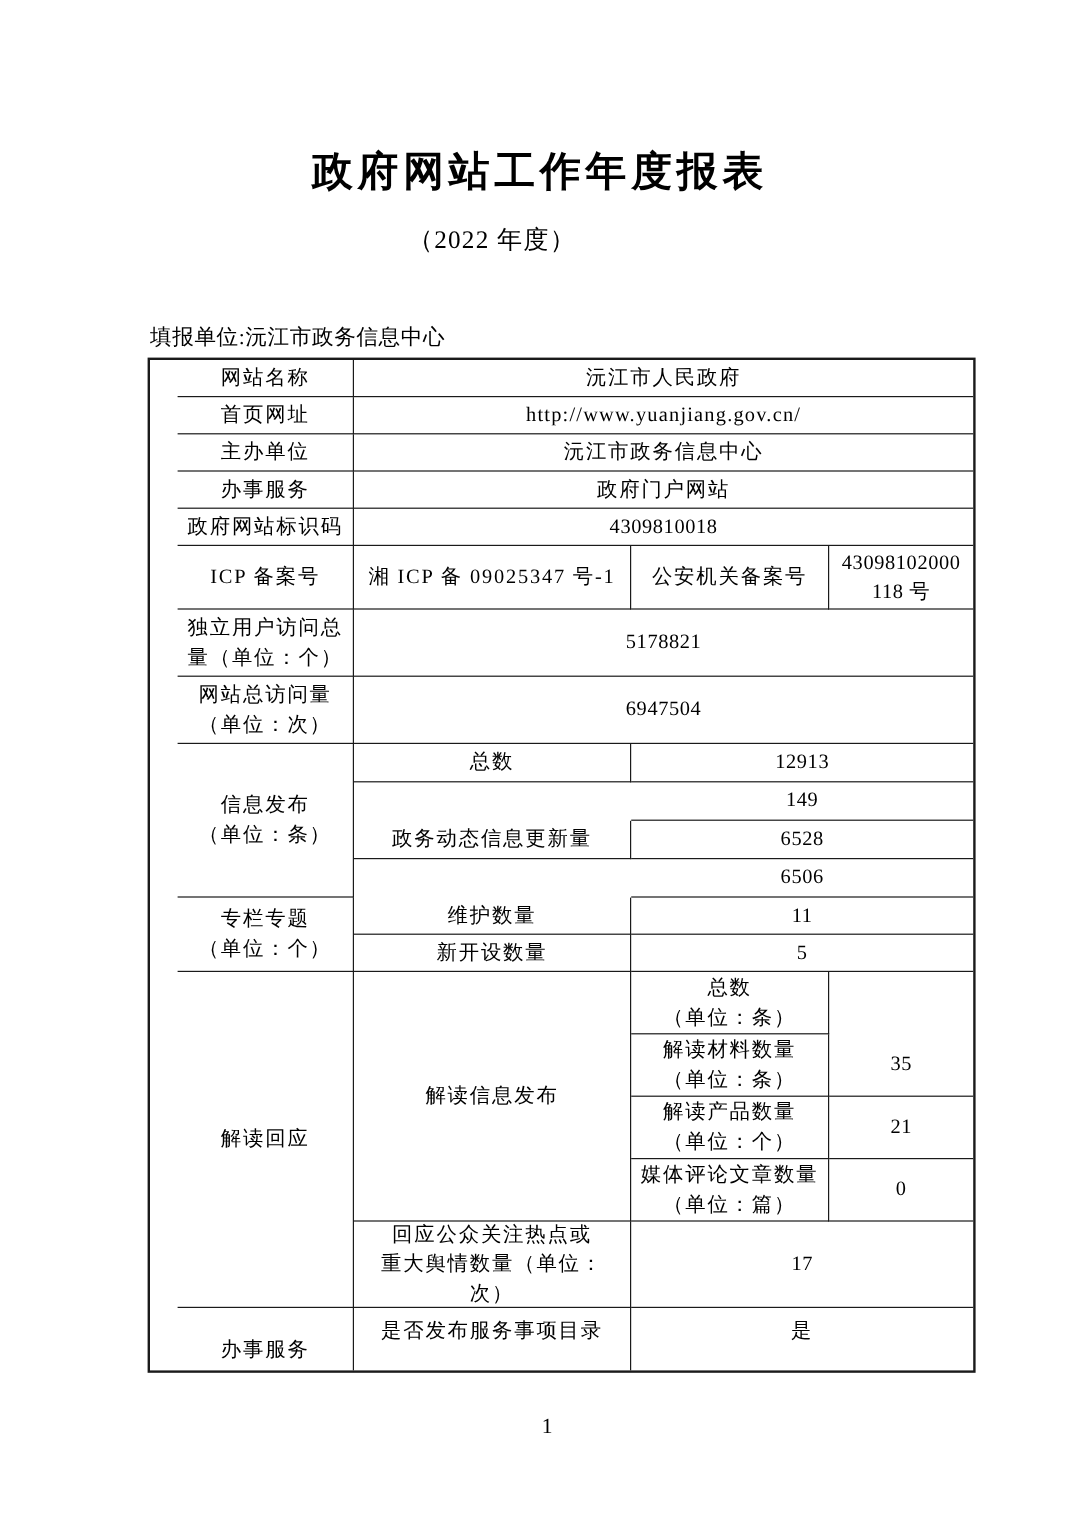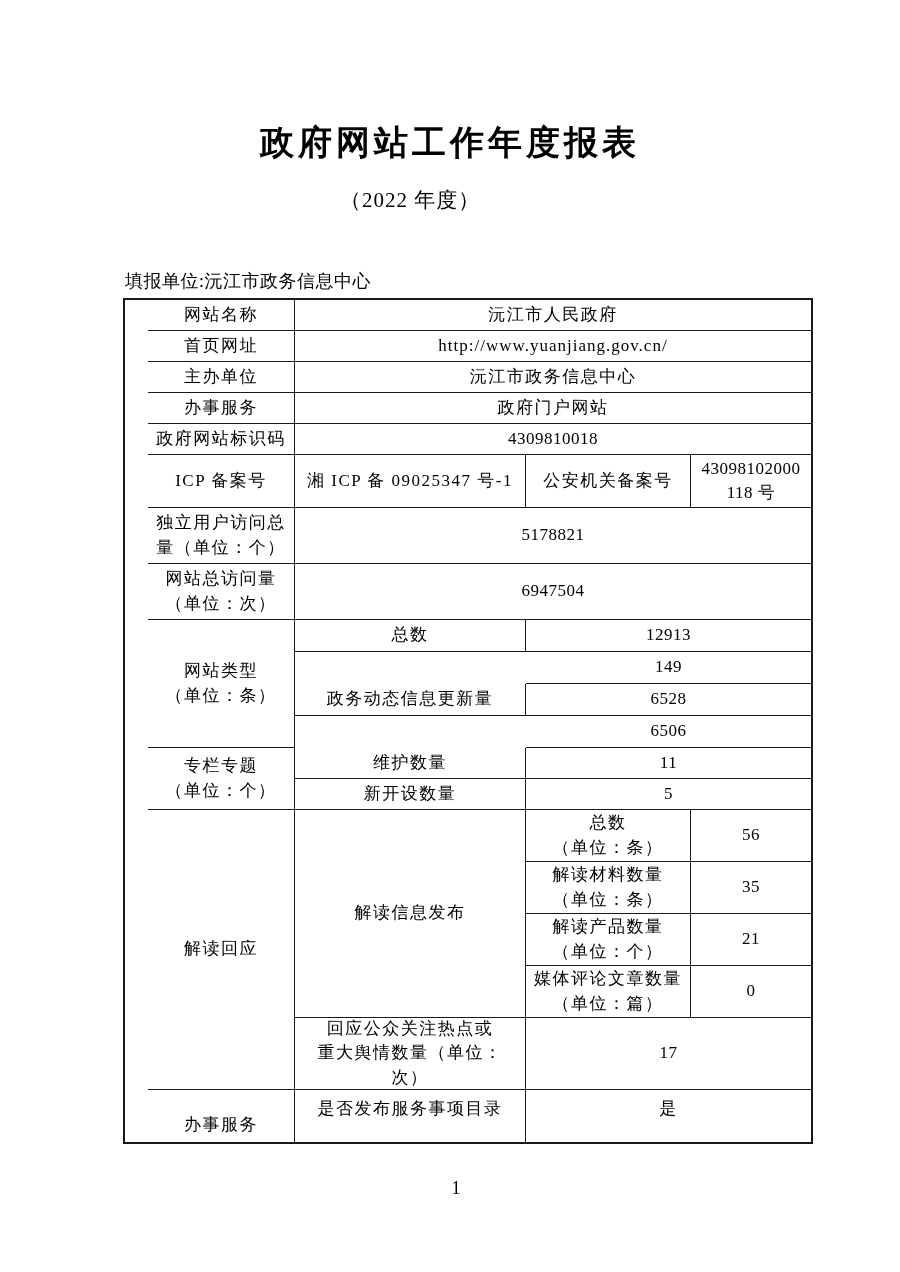--- a/index.html
+++ b/index.html
@@ -88,21 +88,21 @@
 118 号</div>
 
   <div class="cell" style="grid-area:7/1/8/2">独立用户访问总
 量（单位：个）</div>
   <div class="cell lc num" style="grid-area:7/2/8/5">5178821</div>
 
   <div class="cell" style="grid-area:8/1/9/2">网站总访问量
 （单位：次）</div>
   <div class="cell lc num" style="grid-area:8/2/9/5">6947504</div>
 
-  <div class="cell" style="grid-area:9/1/13/2">网站类型
+  <div class="cell" style="grid-area:9/1/13/2">信息发布
 （单位：条）</div>
 
   <div class="cell" style="grid-area:9/2/10/3">总数</div>
   <div class="cell lc num" style="grid-area:9/3/10/5">12913</div>
 
   <div class="cell lc num" style="grid-area:10/3/11/5">149</div>
 
   <div class="cell" style="grid-area:11/2/12/3">政务动态信息更新量</div>
   <div class="cell lc num" style="grid-area:11/3/12/5">6528</div>
 
@@ -115,21 +115,20 @@
   <div class="cell lc num" style="grid-area:13/3/14/5">11</div>
 
   <div class="cell" style="grid-area:14/2/15/3">新开设数量</div>
   <div class="cell lc num" style="grid-area:14/3/15/5">5</div>
 
   <div class="cell" style="grid-area:15/1/20/2">解读回应</div>
   <div class="cell" style="grid-area:15/2/19/3">解读信息发布</div>
 
   <div class="cell" style="grid-area:15/3/16/4">总数
 （单位：条）</div>
-  <div class="cell lc num" style="grid-area:15/4/16/5">56</div>
 
   <div class="cell" style="grid-area:16/3/17/4">解读材料数量
 （单位：条）</div>
   <div class="cell lc num" style="grid-area:16/4/17/5">35</div>
 
   <div class="cell" style="grid-area:17/3/18/4">解读产品数量
 （单位：个）</div>
   <div class="cell lc num" style="grid-area:17/4/18/5">21</div>
 
   <div class="cell" style="grid-area:18/3/19/4">媒体评论文章数量

